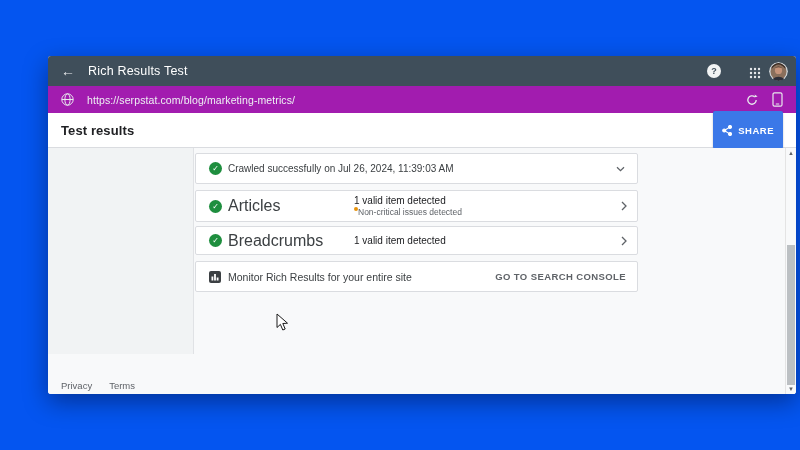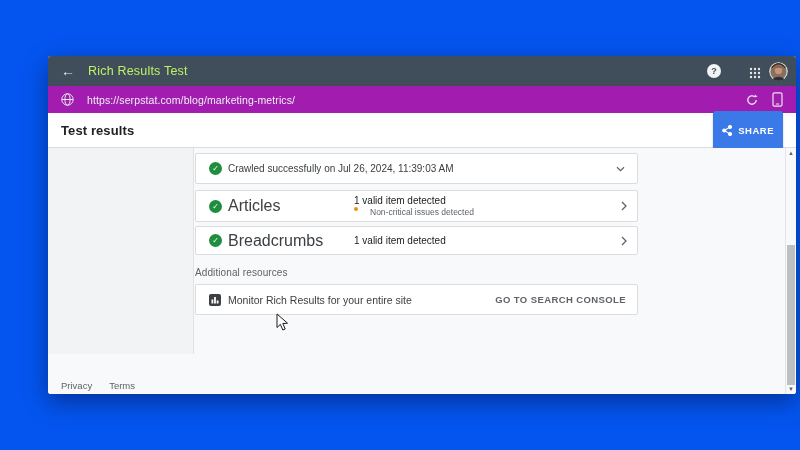--- a/index.html
+++ b/index.html
@@ -6,21 +6,21 @@
   html,body { width:800px; height:450px; overflow:hidden; }
   body { background:#0455f0; position:relative; font-family:"Liberation Sans","DejaVu Sans",sans-serif; }
 
   .window { position:absolute; left:48px; top:56px; width:748px; height:338px;
             background:#f8f9fa; border-radius:3px; overflow:hidden;
             box-shadow:0 8px 24px rgba(0,0,20,.4); }
 
   
   .appbar { height:30px; background:#3f4e5a; display:flex; align-items:center; padding:0 8px 0 13px; }
   .back { color:#e8eaed; font-size:14px; line-height:1; width:18px; cursor:default; }
-  .appbar-title { color:#bef264; font-size:12.5px; margin-left:9px; letter-spacing:.2px; }
+  .appbar-title { color:#ffffff; font-size:12.5px; margin-left:9px; letter-spacing:.2px; }
   .help { margin-left:auto; width:14px; height:14px; border-radius:50%; background:#f1f3f4;
           color:#3f4e5a; font-size:9px; font-weight:bold; display:flex; align-items:center; justify-content:center; }
   .grid-icon { margin-left:28px; width:12px; height:12px; }
   .avatar { margin-left:8px; width:19px; height:19px; border-radius:50%; overflow:hidden; flex:0 0 auto; }
 
   
   .urlbar { height:27px; background:#a21caf; display:flex; align-items:center; padding:0 13px; }
   .url-text { color:#eef1f3; font-size:10.5px; margin-left:13px; letter-spacing:.1px; }
   .urlbar .right { margin-left:auto; display:flex; align-items:center; gap:14px; }
 
@@ -48,21 +48,21 @@
   .chev-down { margin-left:auto; display:flex; }
 
   .section-label { margin-top:12px; font-size:10px; color:#5f6368; letter-spacing:.1px; }
 
   .row-card { display:grid; grid-template-columns:158px 1fr 26px; align-items:center; }
   .row-articles { margin-top:6px; height:32px; }
   .row-breadcrumbs { margin-top:4px; height:29px; }
   .name-cell { display:flex; align-items:center; padding-left:13px; gap:6px; }
   .row-name { font-size:16px; color:#3c4043; }
   .status-main { font-size:10px; color:#202124; }
-  .status-note { display:flex; align-items:flex-start; gap:12px; margin-top:1px; }
+  .status-note { display:flex; align-items:flex-start; gap:0; margin-top:1px; }
   .dot { width:4px; height:4px; border-radius:50%; background:#e8930c; }
   .note-text { font-size:8.5px; color:#5f6368; }
   .chev-cell { display:flex; justify-content:center; }
 
   .monitor-card { margin-top:6px; height:31px; display:flex; align-items:center; padding:0 11px 0 13px; }
   .monitor-text { margin-left:7px; font-size:10.5px; color:#3c4043; }
   .monitor-action { margin-left:auto; font-size:9.5px; color:#5f6368; font-weight:600; letter-spacing:.4px; cursor:pointer; }
 
   .footer { position:absolute; left:13px; bottom:3px; display:flex; gap:17px; }
   .footer span { font-size:9.5px; color:#5f6368; cursor:pointer; }
@@ -198,21 +198,20 @@
         <span class="status-cell">
           <div class="status-main">1 valid item detected</div>
         </span>
         <span class="chev-cell">
           <svg width="6" height="10" viewBox="0 0 6 10" fill="none">
             <path d="M1 1 L5 5 L1 9" stroke="#5f6368" stroke-width="1.3"></path>
           </svg>
         </span>
       </div>
 
-      <div class="section-label">Additional resources</div>
 
       <div class="card monitor-card">
         <span style="display:flex;">
           <svg width="12" height="12" viewBox="0 0 12 12">
             <rect x="0" y="0" width="12" height="12" rx="2" fill="#3c4043"></rect>
             <rect x="2.5" y="5.5" width="1.8" height="4" fill="#fff"></rect>
             <rect x="5.1" y="3" width="1.8" height="6.5" fill="#fff"></rect>
             <rect x="7.7" y="6.5" width="1.8" height="3" fill="#fff"></rect>
           </svg>
         </span>

